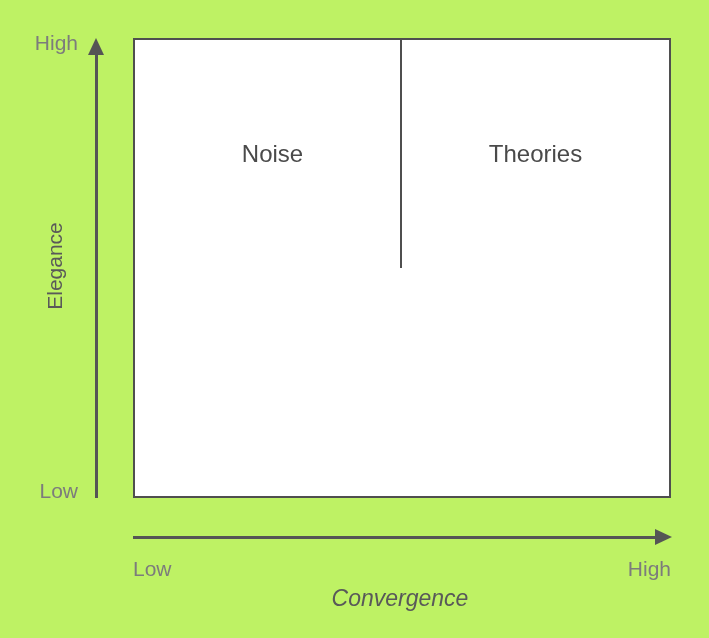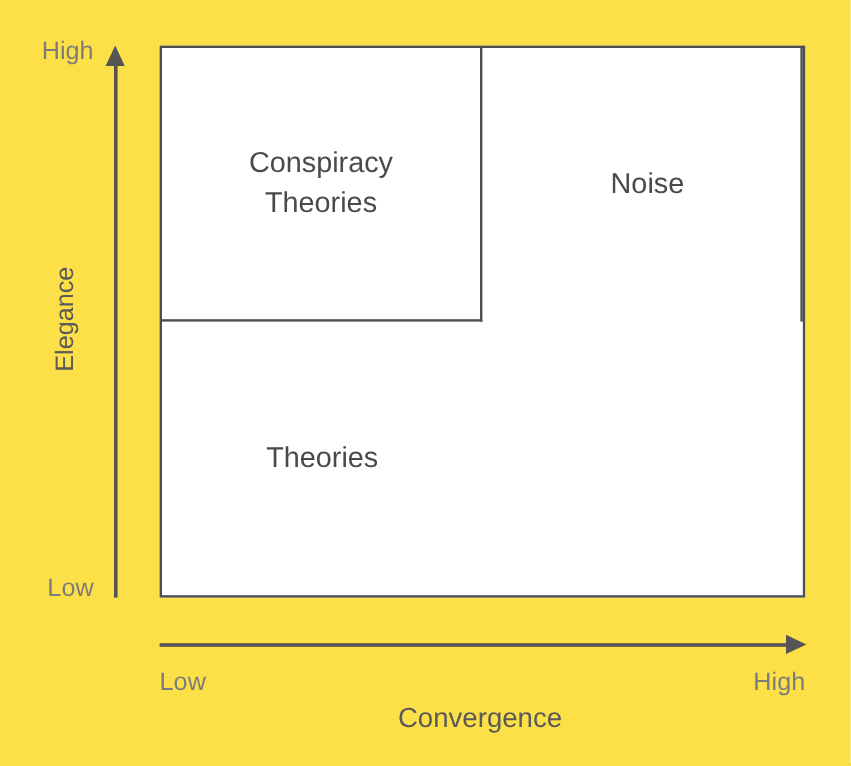--- a/index.html
+++ b/index.html
@@ -5,21 +5,21 @@
   html, body {
     margin: 0;
     padding: 0;
     background: #ffffff;
     font-family: "Liberation Sans", "DejaVu Sans", sans-serif;
   }
   .canvas {
     position: relative;
     width: 709px;
     height: 638px;
-    background: #fde047;
+    background: #bef264;
     overflow: hidden;
   }
 
   
   .y-axis-line {
     position: absolute;
     left: 95px;
     top: 54px;
     width: 3px;
     height: 444px;
@@ -85,20 +85,21 @@
   .x-tick-low  { left: 133px; }
   .x-tick-high { left: 601px; width: 70px; text-align: right; }
   .x-axis-label {
     position: absolute;
     left: 400px;
     top: 585px;
     transform: translateX(-50%);
     font-size: 23px;
     color: #595959;
     white-space: nowrap;
+    font-style: italic;
   }
 
   
   .matrix {
     position: absolute;
     left: 133px;
     top: 38px;
     width: 538px;
     height: 460px;
     border: 2px solid #4f4f4f;
@@ -130,23 +131,20 @@
 
 <div class="canvas">
 
   <div class="y-axis-line"></div>
   <div class="y-axis-arrowhead"></div>
   <div class="y-tick y-tick-high">High</div>
   <div class="y-tick y-tick-low">Low</div>
   <div class="y-axis-label">Elegance</div>
 
   <div class="matrix">
-    <div class="quadrant q-top-left">
-      <div class="quadrant-label">Conspiracy Theories</div>
-    </div>
     <div class="quadrant q-bottom-left">
       <div class="quadrant-label">Noise</div>
     </div>
     <div class="quadrant q-bottom-right">
       <div class="quadrant-label">Theories</div>
     </div>
   </div>
 
   <div class="x-axis-line"></div>
   <div class="x-axis-arrowhead"></div>

